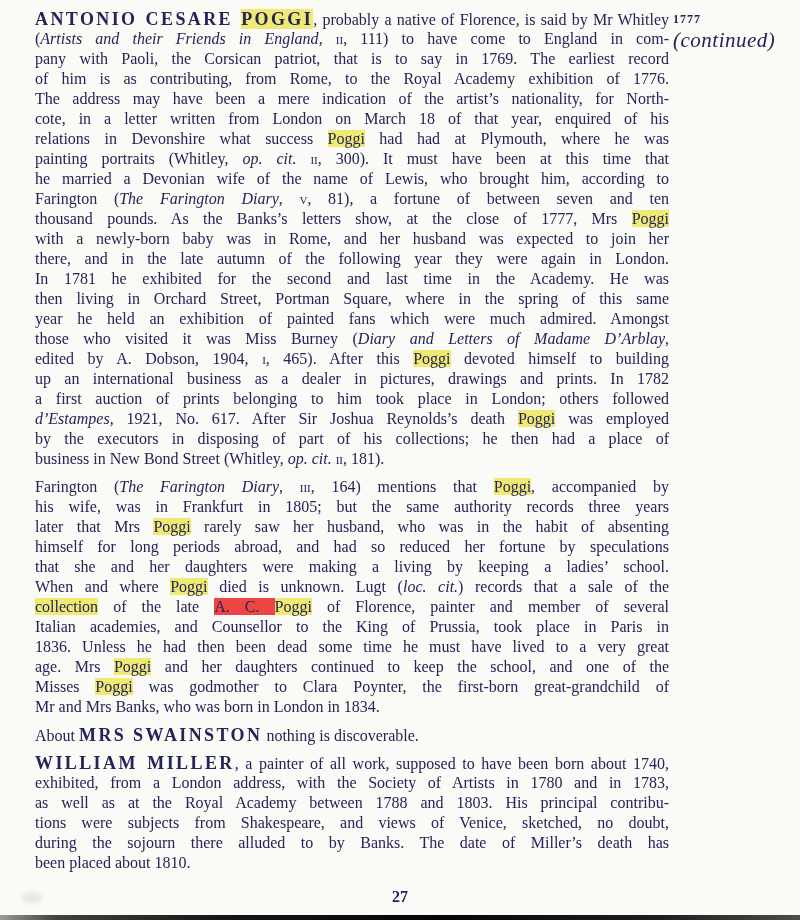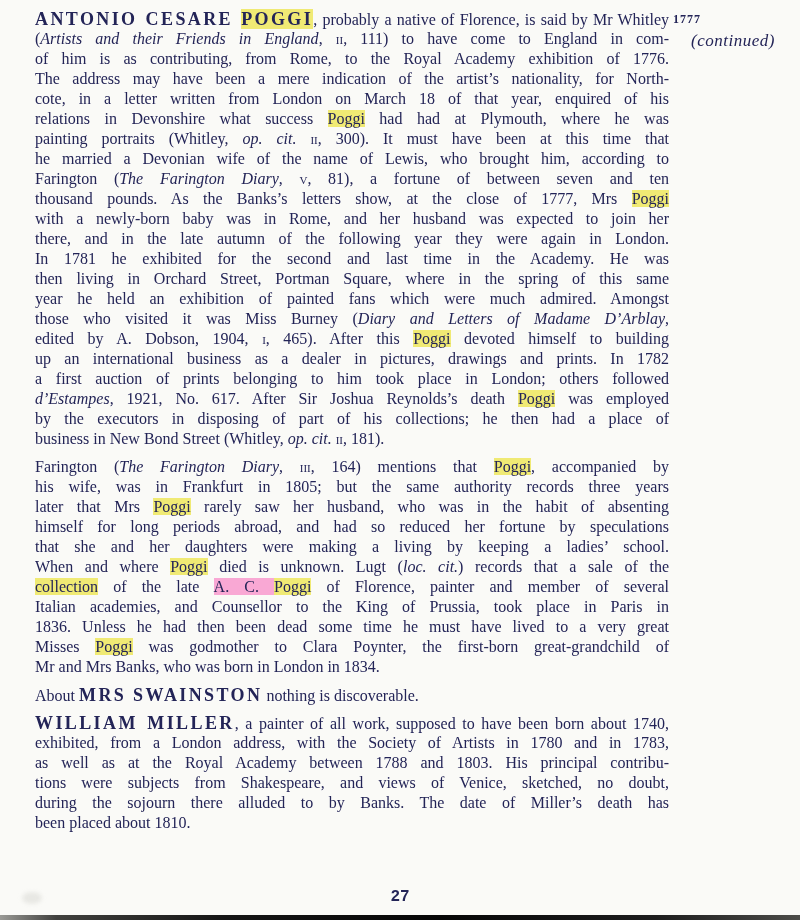--- a/index.html
+++ b/index.html
@@ -24,54 +24,52 @@
   .line {
     text-align: justify;
     text-align-last: justify;
     height: 20px;
     white-space: nowrap;
   }
   .line.last { text-align-last: left; }
   
   .i  { font-style: italic; }
   .hl { background: #f0ea74; }
-  .hl2 { background: #f9a8d4; }
+  .hl2 { background: #ef4444; font-family: Liberation Serif, serif; }
   .sc {
     font-size: 18px;
     font-weight: 700;
     letter-spacing: 2.4px;
   }
   .v { font-variant: small-caps; }
   .margin-note {
     position: absolute;
     left: 673px;
     top: 9px;
     width: 120px;
     line-height: 21px;
   }
   .margin-year {
     font-size: 12px;
     font-weight: 700;
     letter-spacing: 1px;
   }
   .margin-continued {
-    font-size: 17px;
+    font-size: 21px;
     font-style: italic;
     letter-spacing: 0.5px;
-    text-align: center;
   }
   .page-number {
     position: absolute;
     left: 0;
     top: 888px;
     width: 800px;
     text-align: center;
     font-size: 16px;
     font-weight: 700;
-    font-family: Liberation Mono, monospace;
   }
   .scan-smudge {
     position: absolute;
     left: 22px;
     top: 892px;
     width: 20px;
     height: 12px;
     background: #d9d9d4;
     border-radius: 50%;
     filter: blur(2px);
@@ -90,20 +88,21 @@
 </style>
 </head>
 <body>
 
 <div class="page">
 
   <div class="page-text">
       <div class="para">
         <div class="line"><span class="sc">ANTONIO CESARE </span><span class="sc hl">POGGI</span><span>, probably a native of Florence, is said by Mr Whitley</span></div>
         <div class="line"><span>(</span><span class="i">Artists and their Friends in England</span><span>, </span><span class="v">ii</span><span>, 111) to have come to England in com-</span></div>
+        <div class="line"><span>pany with Paoli, the Corsican patriot, that is to say in 1769. The earliest record</span></div>
         <div class="line"><span>of him is as contributing, from Rome, to the Royal Academy exhibition of 1776.</span></div>
         <div class="line"><span>The address may have been a mere indication of the artist’s nationality, for North-</span></div>
         <div class="line"><span>cote, in a letter written from London on March 18 of that year, enquired of his</span></div>
         <div class="line"><span>relations in Devonshire what success </span><span class="hl">Poggi</span><span> had had at Plymouth, where he was</span></div>
         <div class="line"><span>painting portraits (Whitley, </span><span class="i">op. cit.</span><span> </span><span class="v">ii</span><span>, 300). It must have been at this time that</span></div>
         <div class="line"><span>he married a Devonian wife of the name of Lewis, who brought him, according to</span></div>
         <div class="line"><span>Farington (</span><span class="i">The Farington Diary</span><span>, </span><span class="v">v</span><span>, 81), a fortune of between seven and ten</span></div>
         <div class="line"><span>thousand pounds. As the Banks’s letters show, at the close of 1777, Mrs </span><span class="hl">Poggi</span></div>
         <div class="line"><span>with a newly-born baby was in Rome, and her husband was expected to join her</span></div>
         <div class="line"><span>there, and in the late autumn of the following year they were again in London.</span></div>
@@ -121,20 +120,21 @@
       <div class="para">
         <div class="line"><span>Farington (</span><span class="i">The Farington Diary</span><span>, </span><span class="v">iii</span><span>, 164) mentions that </span><span class="hl">Poggi</span><span>, accompanied by</span></div>
         <div class="line"><span>his wife, was in Frankfurt in 1805; but the same authority records three years</span></div>
         <div class="line"><span>later that Mrs </span><span class="hl">Poggi</span><span> rarely saw her husband, who was in the habit of absenting</span></div>
         <div class="line"><span>himself for long periods abroad, and had so reduced her fortune by speculations</span></div>
         <div class="line"><span>that she and her daughters were making a living by keeping a ladies’ school.</span></div>
         <div class="line"><span>When and where </span><span class="hl">Poggi</span><span> died is unknown. Lugt (</span><span class="i">loc. cit.</span><span>) records that a sale of the</span></div>
         <div class="line"><span class="hl">collection</span><span> of the late </span><span class="hl2">A. C. </span><span class="hl">Poggi</span><span> of Florence, painter and member of several</span></div>
         <div class="line"><span>Italian academies, and Counsellor to the King of Prussia, took place in Paris in</span></div>
         <div class="line"><span>1836. Unless he had then been dead some time he must have lived to a very great</span></div>
+        <div class="line"><span>age. Mrs </span><span class="hl">Poggi</span><span> and her daughters continued to keep the school, and one of the</span></div>
         <div class="line"><span>Misses </span><span class="hl">Poggi</span><span> was godmother to Clara Poynter, the first-born great-grandchild of</span></div>
         <div class="line last"><span>Mr and Mrs Banks, who was born in London in 1834.</span></div>
       </div>
       <div class="para">
         <div class="line last"><span>About </span><span class="sc">MRS SWAINSTON</span><span> nothing is discoverable.</span></div>
       </div>
       <div class="para">
         <div class="line"><span class="sc">WILLIAM MILLER</span><span>, a painter of all work, supposed to have been born about 1740,</span></div>
         <div class="line"><span>exhibited, from a London address, with the Society of Artists in 1780 and in 1783,</span></div>
         <div class="line"><span>as well as at the Royal Academy between 1788 and 1803. His principal contribu-</span></div>

